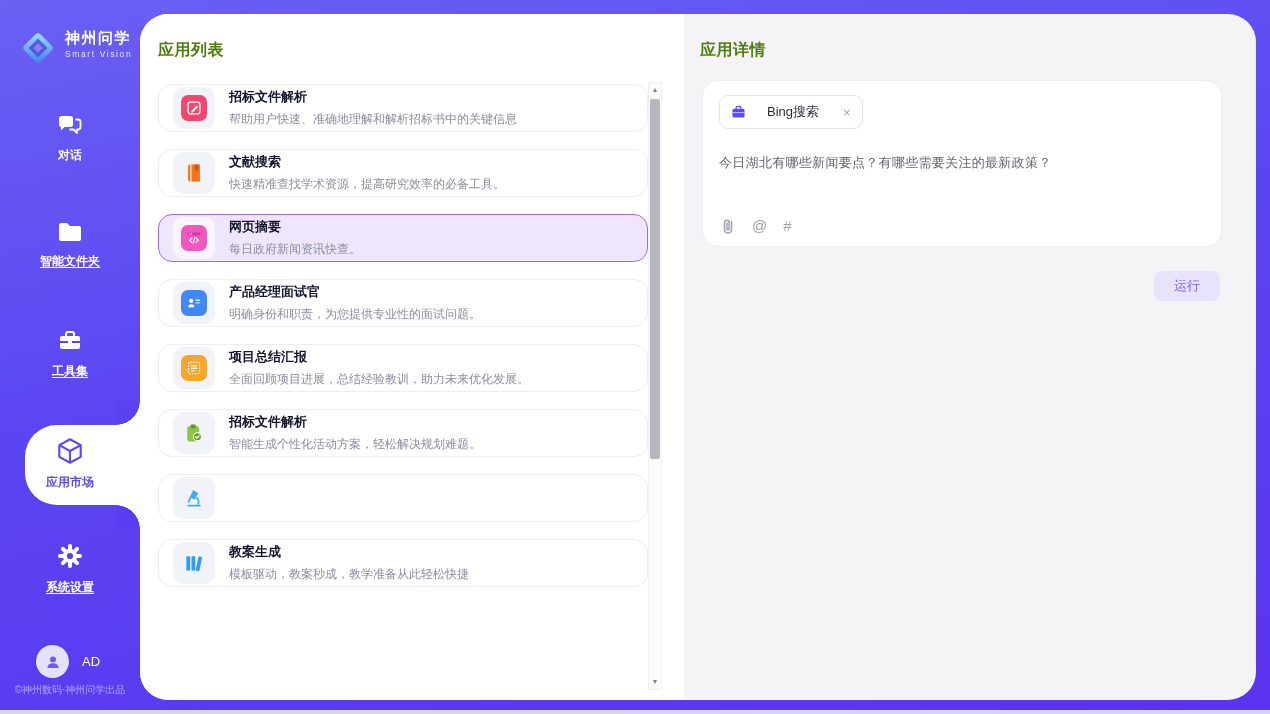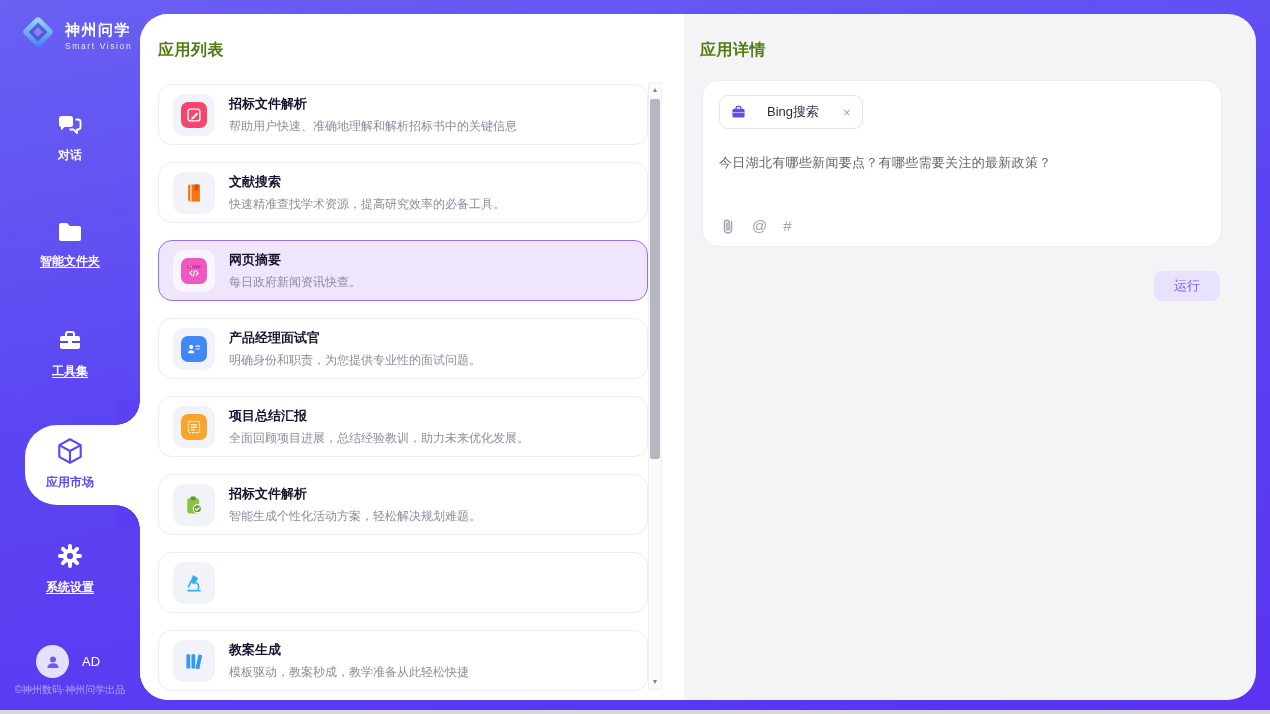--- a/index.html
+++ b/index.html
@@ -12,21 +12,21 @@
 
   
   .frame{position:absolute;top:14px;left:140px;right:14px;bottom:14px;background:#f4f4f7;
     border-radius:28px;overflow:hidden;display:flex;}
   .list-panel{width:544px;flex:none;background:#fff;position:relative;}
   .detail-panel{flex:1;position:relative;}
   .panel-title{position:absolute;top:26px;left:18px;font-size:16px;font-weight:bold;color:#4d7c0f;letter-spacing:.5px;}
 
   
   .app-list{position:absolute;top:70px;left:18px;width:490px;bottom:0;overflow:hidden;}
-  .app-item{height:61px;box-sizing:border-box;border:1px solid #ededf2;border-radius:14px;
+  .app-item{height:48px;box-sizing:border-box;border:1px solid #ededf2;border-radius:14px;
     margin-bottom:17px;display:flex;align-items:center;padding:0 14px;gap:14px;background:#fff;cursor:pointer;}
   .app-item.selected{background:#efe6fc;border-color:#9b6cf0;}
   .app-icon-box{width:42px;height:42px;border-radius:11px;background:#f2f3f8;flex:none;
     display:flex;align-items:center;justify-content:center;}
   .selected .app-icon-box{background:#f9f5ff;}
   .glyph{width:26px;height:26px;border-radius:7px;display:flex;align-items:center;justify-content:center;}
   .app-text{min-width:0;}
   .app-name{font-size:13px;font-weight:bold;color:#15152e;margin-bottom:5px;}
   .app-desc{font-size:12px;color:#8d8d9f;white-space:nowrap;overflow:hidden;}
 
@@ -44,21 +44,21 @@
     border-radius:9px;font-size:13px;color:#2c2c3d;background:#fff;}
   .chip-close{color:#9d9dab;font-size:13px;margin-left:3px;cursor:pointer;}
   .prompt{margin-top:25px;font-size:13px;color:#64646f;letter-spacing:.3px;}
   .composer-row{position:absolute;left:17px;bottom:12px;display:flex;gap:16px;align-items:center;color:#a2a2ae;}
   .composer-glyph{font-size:15px;line-height:16px;cursor:pointer;}
   .run-btn{position:absolute;top:257px;right:36px;width:66px;height:30px;border:none;background:#e9e2fd;
     color:#7a5cf5;font-size:13px;border-radius:8px;display:flex;align-items:center;justify-content:center;
     font-family:inherit;cursor:pointer;}
 
   
-  .logo{position:absolute;top:13px;left:19px;display:flex;gap:8px;align-items:flex-end;}
+  .logo{position:absolute;top:29px;left:19px;display:flex;gap:8px;align-items:flex-start;}
   .logo-text{display:flex;flex-direction:column;gap:1px;}
   .logo-name{font-size:15px;font-weight:bold;color:#fff;letter-spacing:1.5px;}
   .logo-sub{font-size:8.5px;color:#e8e6ff;letter-spacing:1.6px;}
   .nav-item{position:absolute;left:0;width:140px;text-align:center;color:#fff;cursor:pointer;}
   .nav-item svg{display:block;margin:0 auto 7px;}
   .nav-label{font-size:12px;color:#fff;font-weight:bold;}
   .underlined .nav-label{text-decoration:underline;text-underline-offset:2px;}
 
   .active-pill{position:absolute;left:25px;top:425px;width:115px;height:80px;background:#fff;
     border-radius:32px 0 0 32px;cursor:pointer;}

